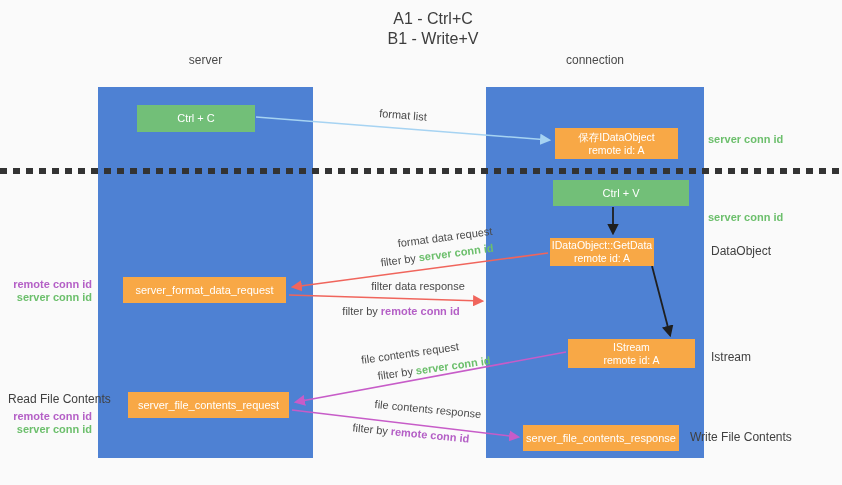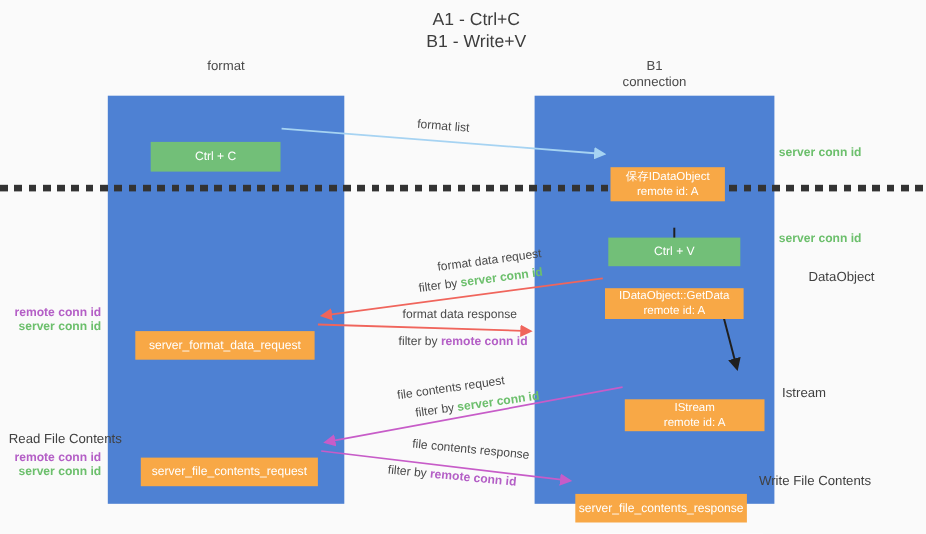--- a/index.html
+++ b/index.html
@@ -30,82 +30,81 @@
   .ln-lightblue{stroke:var(--arrow-lightblue); stroke-width:1.6;}
   .ln-red{stroke:var(--arrow-red); stroke-width:1.6;}
   .ln-magenta{stroke:var(--arrow-magenta); stroke-width:1.6;}
   .ln-black{stroke:var(--arrow-black); stroke-width:1.8;}
   .mk-lightblue{fill:var(--arrow-lightblue);}
   .mk-red{fill:var(--arrow-red);}
   .mk-magenta{fill:var(--arrow-magenta);}
   .mk-black{fill:var(--arrow-black);}
 
   .node{position:absolute; z-index:3; display:flex; flex-direction:column; align-items:center;
-        justify-content:center; color:#fff; font-size:11px; line-height:13px; text-align:center;margin-top:24px;}
+        justify-content:center; color:#fff; font-size:11px; line-height:13px; text-align:center;}
   .node.green{background:var(--node-green);}
   .node.orange{background:var(--node-orange);}
 
   #nd-ctrl-c{left:137px; top:105px; width:118px; height:27px;}
-  #nd-save-dataobject{left:555px; top:128px; width:104px; height:31px; font-size:10.5px;}
-  #nd-ctrl-v{left:553px; top:192px; width:120px; height:26px;}
-  #nd-getdata{left:550px; top:238px; width:126px; height:28px; font-size:10.5px;}
+  #nd-save-dataobject{left:555px; top:128px; width:123px; height:31px; font-size:10.5px;}
+  #nd-ctrl-v{left:553px; top:180px; width:136px; height:26px;}
+  #nd-getdata{left:550px; top:238px; width:104px; height:28px; font-size:10.5px;}
   #nd-format-request{left:123px; top:277px; width:163px; height:26px;text-align:right;}
   #nd-format-response{left:487px; top:291px; width:158px; height:26px;}
   #nd-istream{left:568px; top:339px; width:127px; height:29px; font-size:10.5px;}
   #nd-file-request{left:128px; top:392px; width:161px; height:26px;}
   #nd-file-response{left:523px; top:425px; width:156px; height:26px;}
 
   .flabel{position:absolute; z-index:4; font-size:11px; color:#4A4A4A; text-align:center;
           white-space:nowrap;}
   .flabel .key{font-weight:bold; margin-left:3px;}
   .key-green{color:var(--text-green);}
   .key-purple{color:var(--text-purple);}
 
   #fl-format-list{left:348px; top:109px; width:110px; transform:rotate(4.5deg);}
   #fl-fmt-req-1{left:385px; top:231px; width:120px; transform:rotate(-7.5deg);}
   #fl-fmt-req-2{left:363px; top:249px; width:148px; transform:rotate(-7.5deg);}
   #fl-fmt-res-1{left:362px; top:280px; width:112px;}
-  #fl-fmt-res-2{left:337px; top:305px; width:128px;margin-left:20px;}
+  #fl-fmt-res-2{left:337px; top:305px; width:128px;}
   #fl-file-req-1{left:353px; top:347px; width:114px; transform:rotate(-8deg);}
   #fl-file-req-2{left:360px; top:362px; width:148px; transform:rotate(-8deg);}
   #fl-file-res-1{left:370px; top:403px; width:116px; transform:rotate(5.5deg);}
   #fl-file-res-2{left:347px; top:427px; width:128px; transform:rotate(5.5deg);}
 
   .slabel{position:absolute; z-index:4; font-size:11px; white-space:nowrap;}
   .slabel.plain{font-size:12px; color:var(--text-dark);}
   .slabel.green{font-weight:bold; color:var(--text-green);}
   .slabel.purple{font-weight:bold; color:var(--text-purple);}
   .slabel.ralign{left:0; width:92px; text-align:right;}
 
   #sl-right-server-top{left:708px; top:133px;}
   #sl-right-server-mid{left:708px; top:211px;}
-  #sl-right-dataobject{left:711px; top:244px;margin-left:24px;}
+  #sl-right-dataobject{left:711px; top:244px;}
   #sl-right-istream{left:711px; top:350px;}
   #sl-right-write-file{left:690px; top:430px;}
   #sl-left-remote-top{top:278px;}
   #sl-left-server-top{top:291px;}
   #sl-left-read-file{left:8px; top:392px;}
   #sl-left-remote-bot{top:410px;}
   #sl-left-server-bot{top:423px;}
 </style>
 </head>
 <body>
 
 <div class="stage">
 
   <div class="title">
     <div>A1 - Ctrl+C</div>
     <div>B1 - Write+V</div>
   </div>
 
   <div class="lane-header" id="hdr-a1">
-    <div>format</div>
+    <div>server</div>
   </div>
   <div class="lane-header" id="hdr-b1">
-    <div>B1</div>
     <div>connection</div>
   </div>
 
   <div class="lane" id="lane-a1"></div>
   <div class="lane" id="lane-b1"></div>
 
   <div class="divider"></div>
 
   <svg class="arrows" width="842" height="485">
     <defs>
@@ -159,21 +158,21 @@
     <span>server_file_contents_request</span>
   </div>
 
   <div class="flabel" id="fl-format-list">format list</div>
 
   <div class="flabel" id="fl-fmt-req-1">format data request</div>
   <div class="flabel" id="fl-fmt-req-2">
     <span>filter by</span><span class="key key-green">server conn id</span>
   </div>
 
-  <div class="flabel" id="fl-fmt-res-1">format data response</div>
+  <div class="flabel" id="fl-fmt-res-1">filter data response</div>
   <div class="flabel" id="fl-fmt-res-2">
     <span>filter by</span><span class="key key-purple">remote conn id</span>
   </div>
 
   <div class="flabel" id="fl-file-req-1">file contents request</div>
   <div class="flabel" id="fl-file-req-2">
     <span>filter by</span><span class="key key-green">server conn id</span>
   </div>
 
   <div class="flabel" id="fl-file-res-1">file contents response</div>

